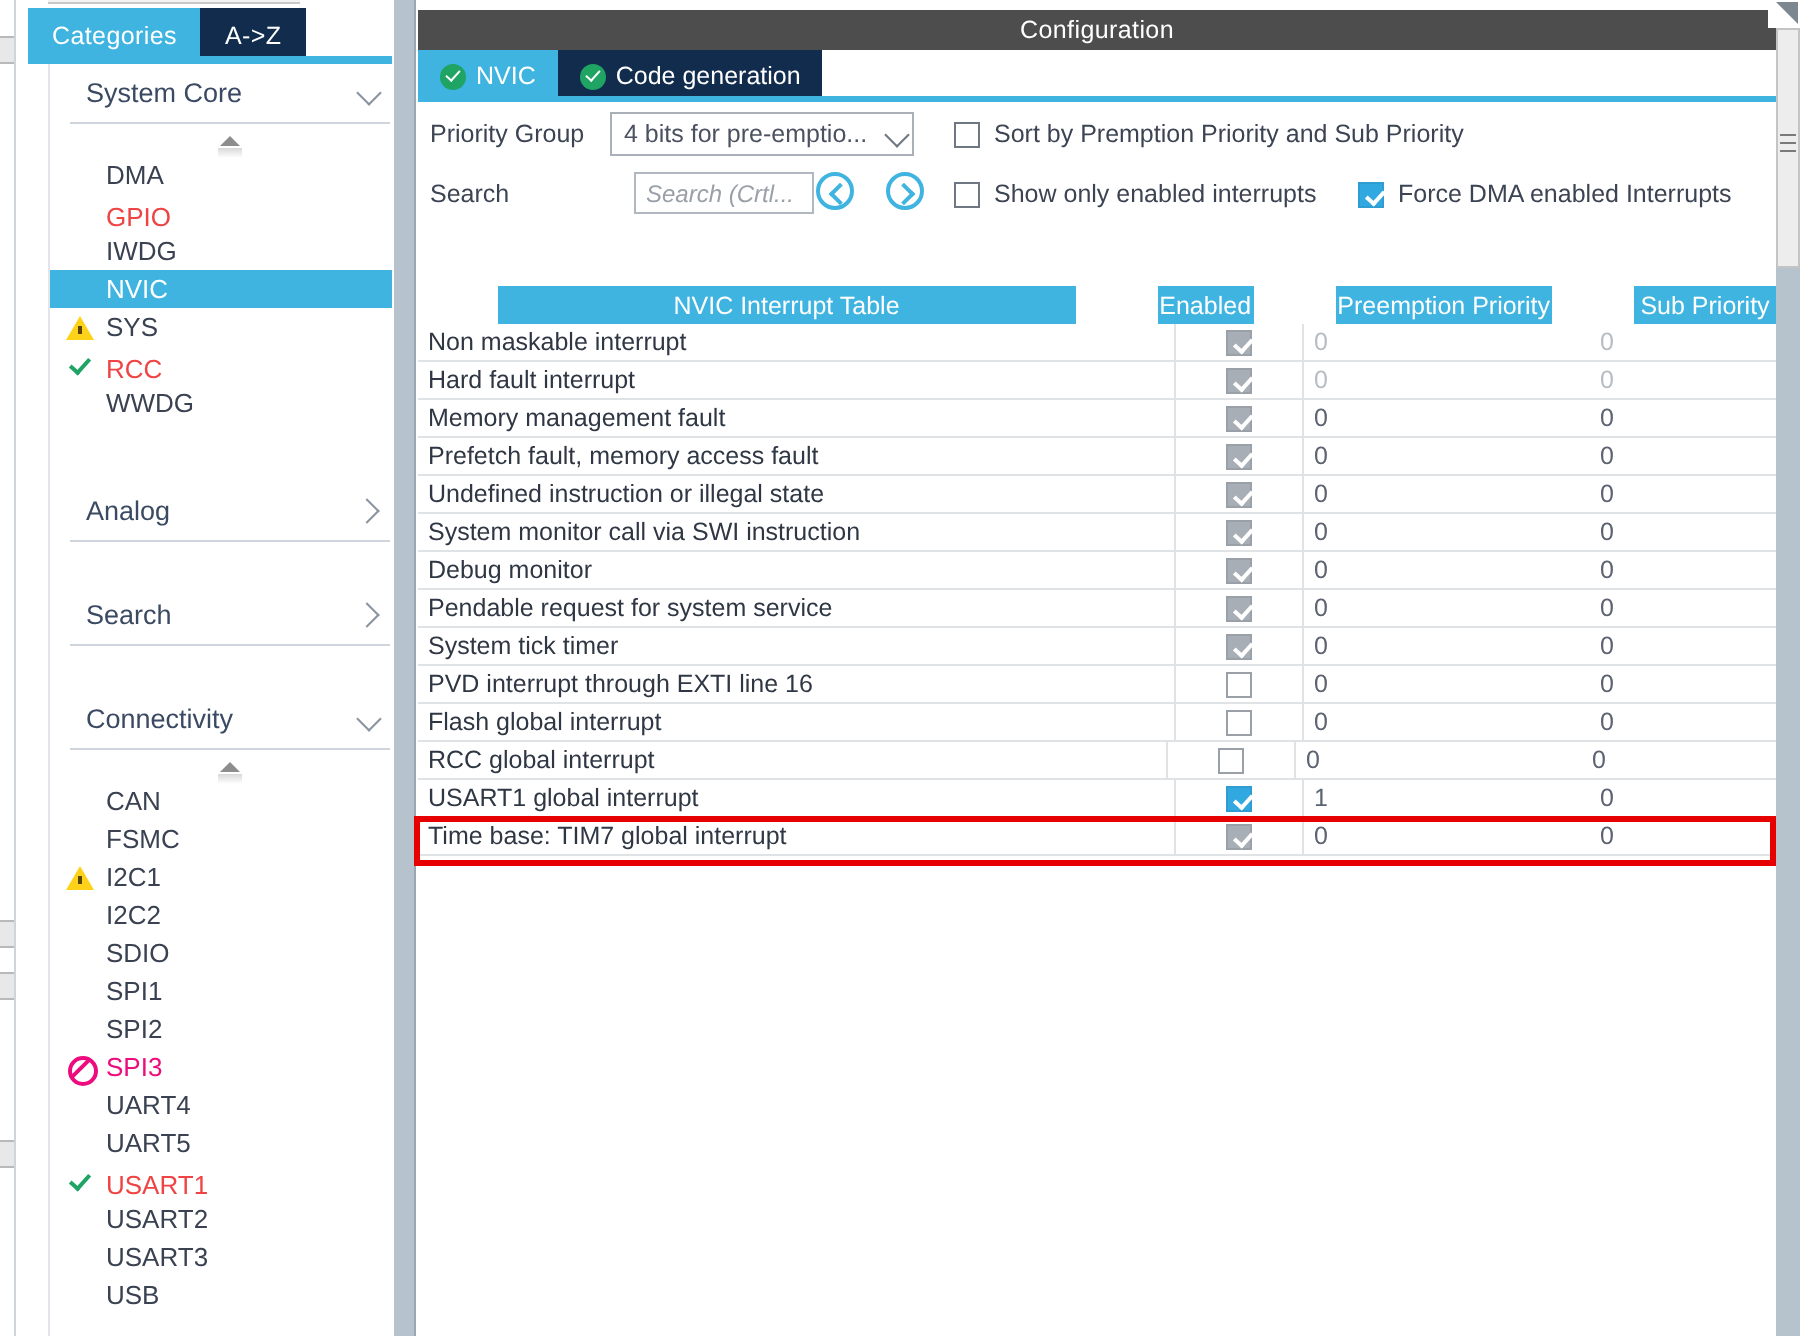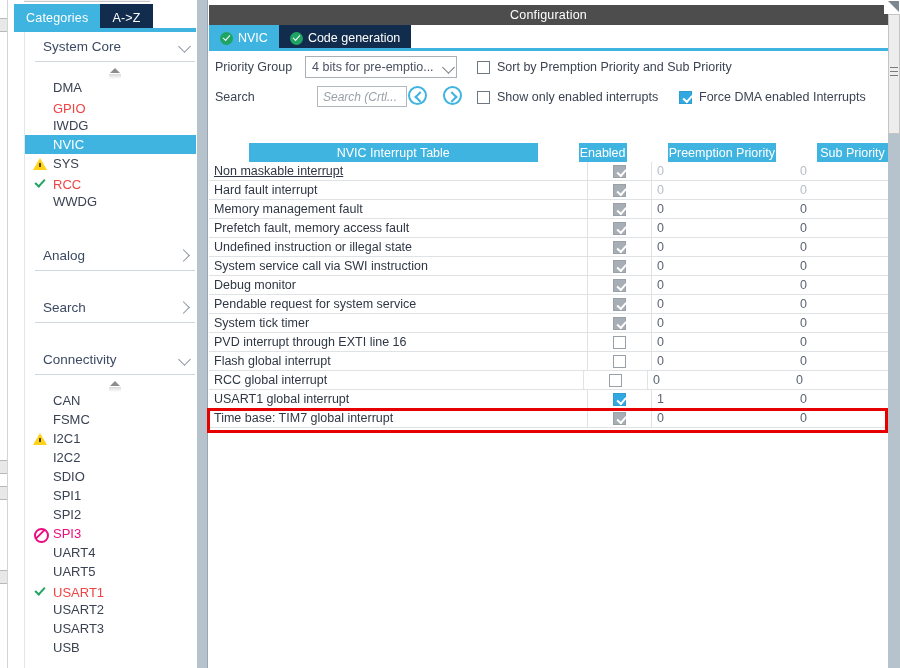--- a/index.html
+++ b/index.html
@@ -491,21 +491,21 @@
 
     <div id="table-wrap">
       <div id="table-head">
           <div class="th" style="width: 379px;">NVIC Interrupt Table</div>
           <div class="th" style="width: 64px;">Enabled</div>
           <div class="th" style="width: 143px;">Preemption Priority</div>
           <div class="th" style="width: 93px;">Sub Priority</div>
         </div>
       <div id="table-body">
           <div class="tr">
-            <div class="td name" style="width: 379px; text-decoration: underline;">Non maskable interrupt</div>
+            <div class="td name" style="width: 379px;">Non maskable interrupt</div>
             <div class="td en" style="width: 64px;">
               <span class="cbx-cell disabled"></span>
             </div>
             <div class="td num dim" style="width: 143px;">0</div>
             <div class="td num dim" style="width: 93px;">0</div>
           </div>
           <div class="tr">
             <div class="td name" style="width: 379px;">Hard fault interrupt</div>
             <div class="td en" style="width: 64px;">
               <span class="cbx-cell disabled"></span>
@@ -531,21 +531,21 @@
           </div>
           <div class="tr">
             <div class="td name" style="width: 379px;">Undefined instruction or illegal state</div>
             <div class="td en" style="width: 64px;">
               <span class="cbx-cell disabled"></span>
             </div>
             <div class="td num" style="width: 143px;">0</div>
             <div class="td num" style="width: 93px;">0</div>
           </div>
           <div class="tr">
-            <div class="td name" style="width: 379px;">System service call via SWI instruction</div>
+            <div class="td name" style="width: 379px;">System monitor call via SWI instruction</div>
             <div class="td en" style="width: 64px;">
               <span class="cbx-cell disabled"></span>
             </div>
             <div class="td num" style="width: 143px;">0</div>
             <div class="td num" style="width: 93px;">0</div>
           </div>
           <div class="tr">
             <div class="td name" style="width: 379px;">Debug monitor</div>
             <div class="td en" style="width: 64px;">
               <span class="cbx-cell disabled"></span>

